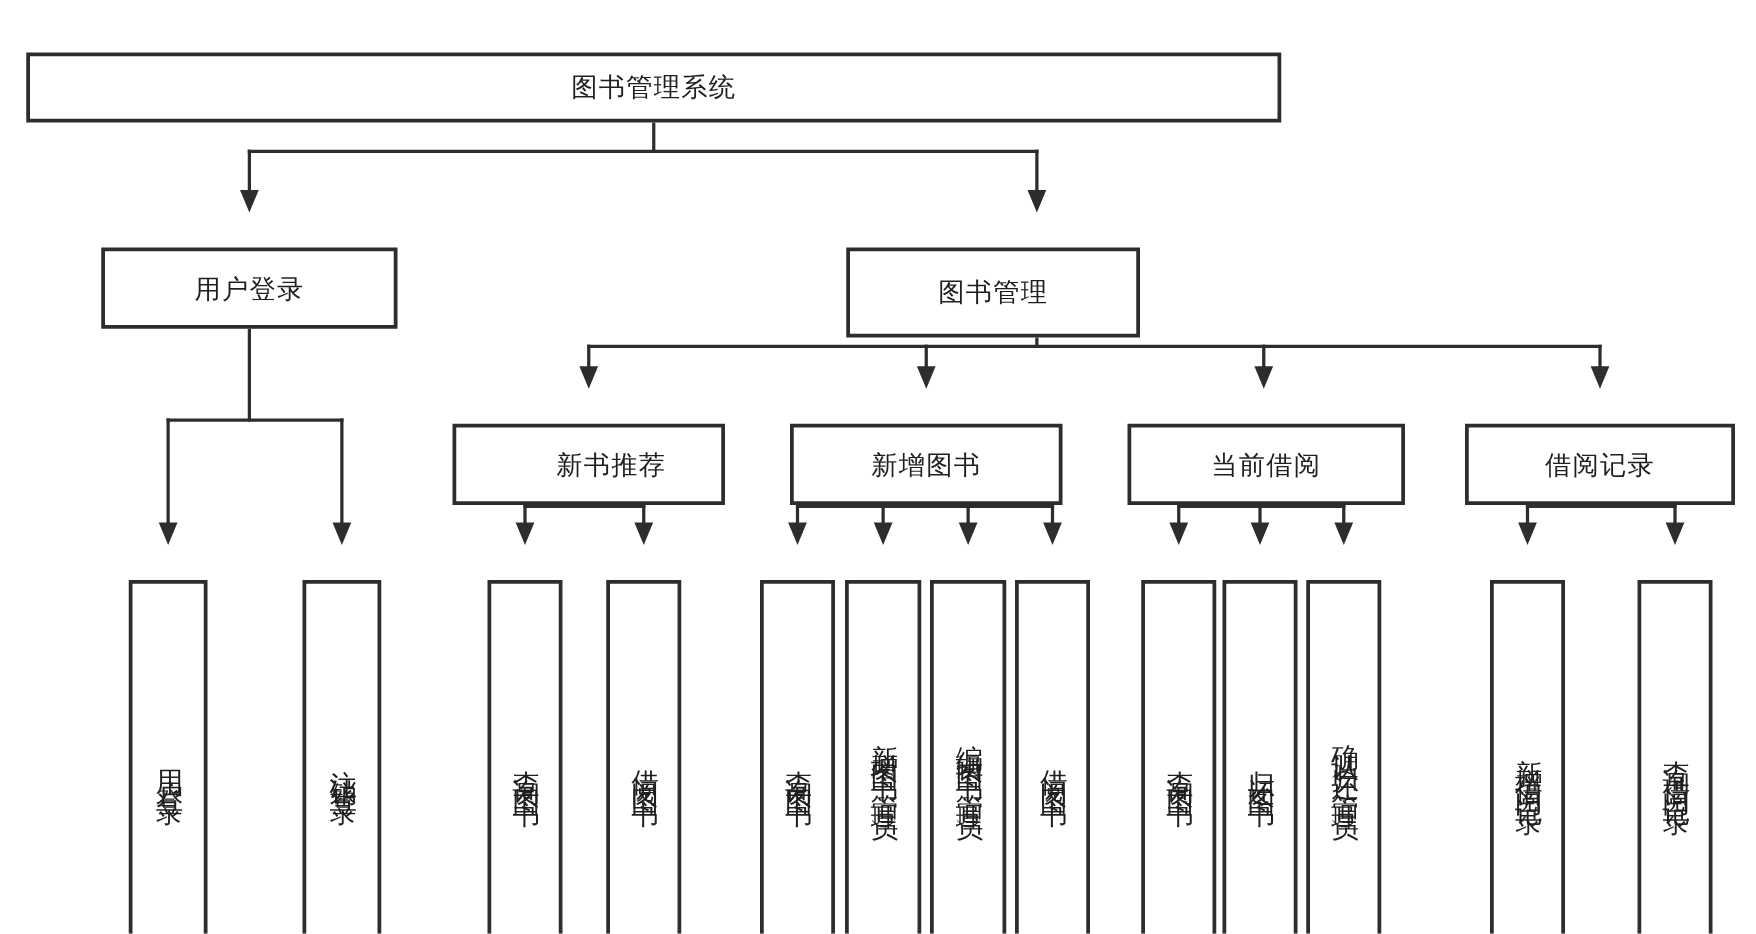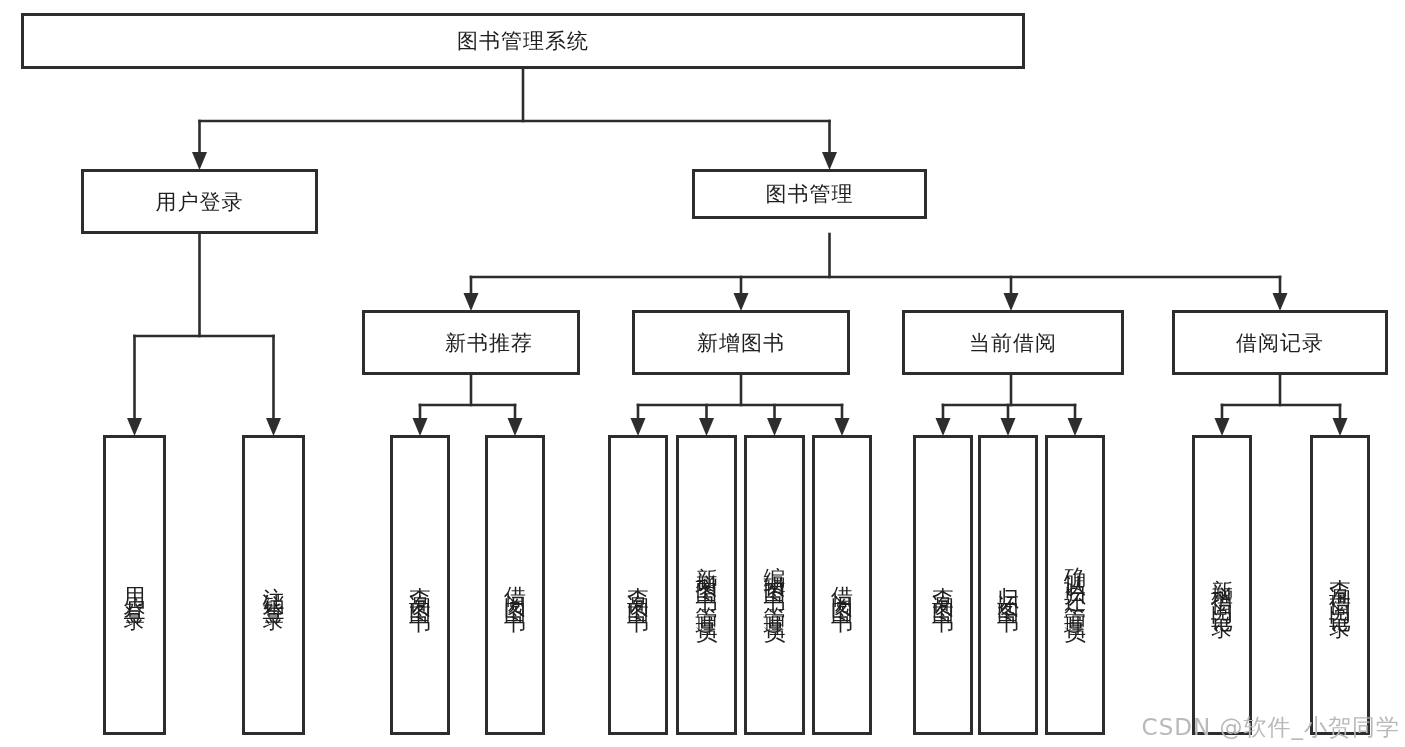--- a/index.html
+++ b/index.html
@@ -19,20 +19,21 @@
   .node {
     position: absolute;
     box-sizing: border-box;
     border: 3px solid #2d2d2d;
     background: #ffffff;
     color: #1f1f1f;
     display: flex;
     align-items: center;
     justify-content: center;
     text-align: center;
+    margin-top: 29px;
   }
   .node.h {
     font-size: 21px;
     letter-spacing: 1px;
     white-space: nowrap;
   }
   .node.v {
     font-size: 22px;
   }
   .node.v span {
@@ -108,21 +109,21 @@
       <line x1="1280" y1="375" x2="1280" y2="405" stroke="#2d2d2d" stroke-width="2.6" stroke-linecap="square"></line>
       <line x1="1222" y1="405" x2="1340" y2="405" stroke="#2d2d2d" stroke-width="2.6" stroke-linecap="square"></line>
     </svg>
   <div id="nodes">
       <div class="node h" style="left: 21px; top: 13px; width: 1004px; height: 56px;">
         <span>图书管理系统</span>
       </div>
       <div class="node h" style="left: 81px; top: 169px; width: 237px; height: 65px;">
         <span>用户登录</span>
       </div>
-      <div class="node h" style="left: 692px; top: 169px; width: 235px; height: 50px;">
+      <div class="node h" style="left: 677px; top: 169px; width: 235px; height: 72px;">
         <span>图书管理</span>
       </div>
       <div class="node h" style="left: 362px; top: 310px; width: 218px; height: 65px; padding-left: 36px;">
         <span>新书推荐</span>
       </div>
       <div class="node h" style="left: 632px; top: 310px; width: 218px; height: 65px;">
         <span>新增图书</span>
       </div>
       <div class="node h" style="left: 902px; top: 310px; width: 222px; height: 65px;">
         <span>当前借阅</span>
@@ -163,14 +164,13 @@
       <div class="node v" style="left: 1045px; top: 435px; width: 60px; height: 300px;">
         <span>确认归还（管理员）</span>
       </div>
       <div class="node v" style="left: 1192px; top: 435px; width: 60px; height: 300px;">
         <span>新增借阅记录</span>
       </div>
       <div class="node v" style="left: 1310px; top: 435px; width: 60px; height: 300px;">
         <span>查询借阅记录</span>
       </div>
     </div>
-  <div class="watermark">CSDN @软件_小贺同学</div>
 </div>
 
 </body></html>

